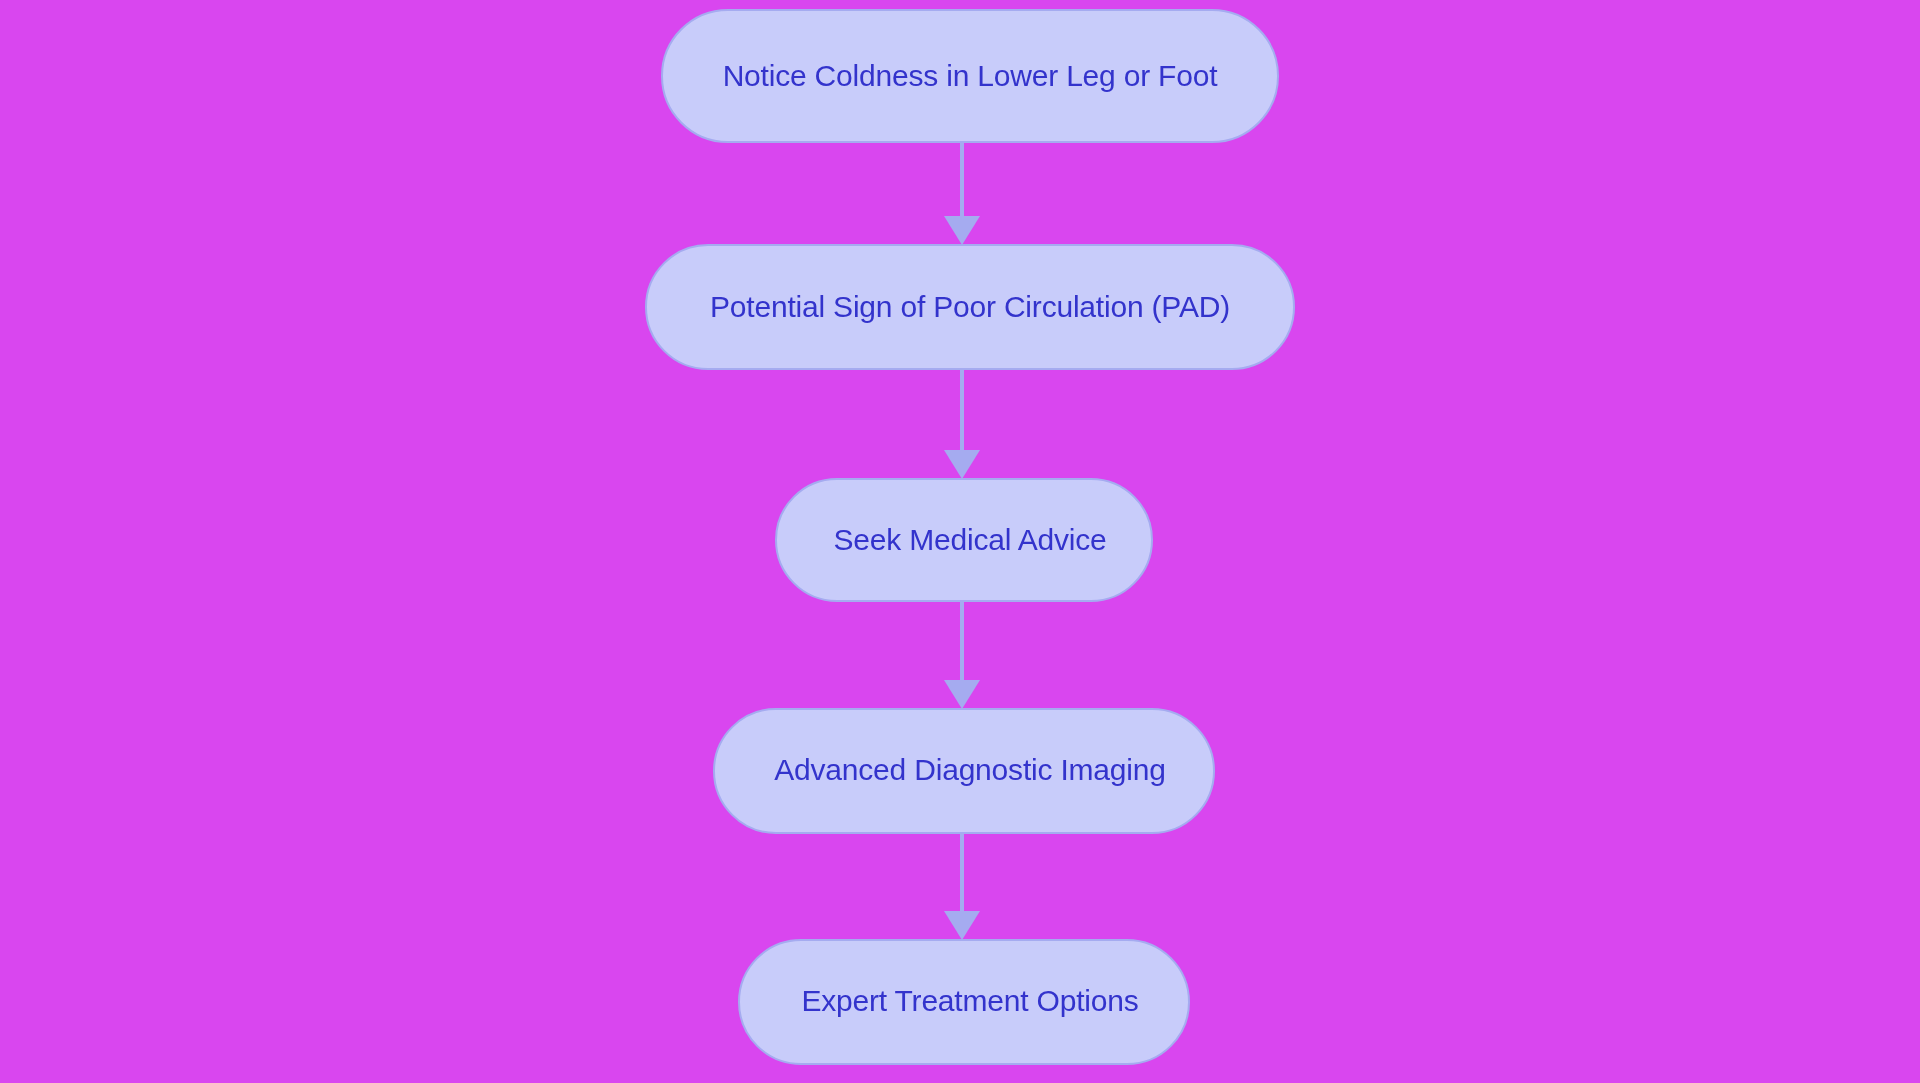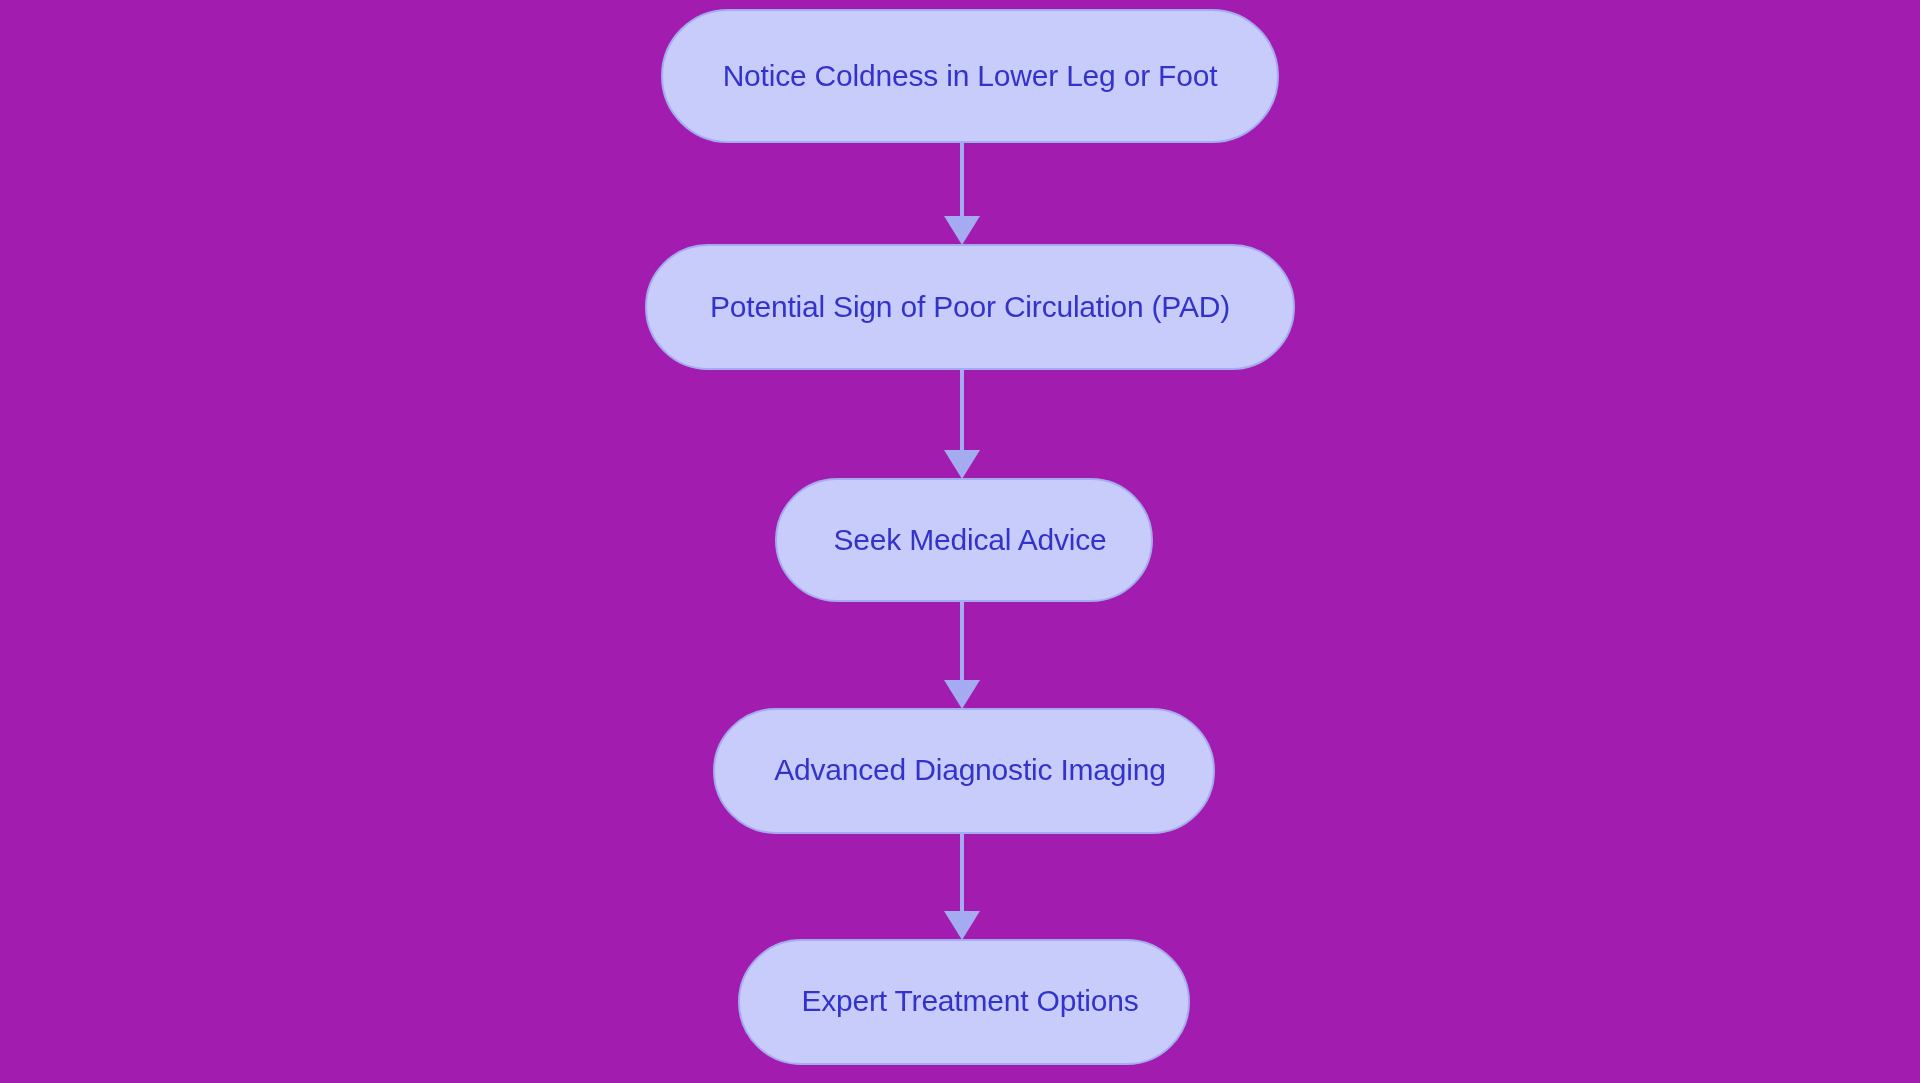--- a/index.html
+++ b/index.html
@@ -10,21 +10,21 @@
   body {
     width: 1920px;
     height: 1083px;
     overflow: hidden;
     font-family: "Liberation Sans", sans-serif;
   }
   #flowchart-root {
     position: relative;
     width: 1920px;
     height: 1083px;
-    background: #a21caf;
+    background: #d946ef;
   }
   #flow-svg {
     position: absolute;
     left: 0;
     top: 0;
     width: 1920px;
     height: 1083px;
     display: block;
   }
   .node-group { cursor: default; }

